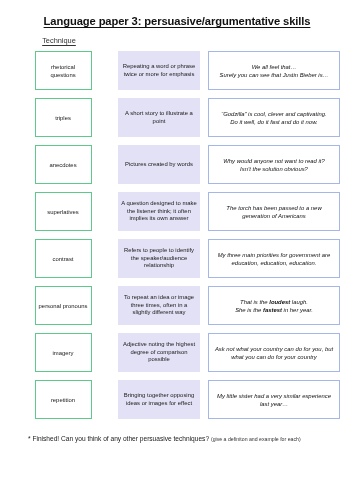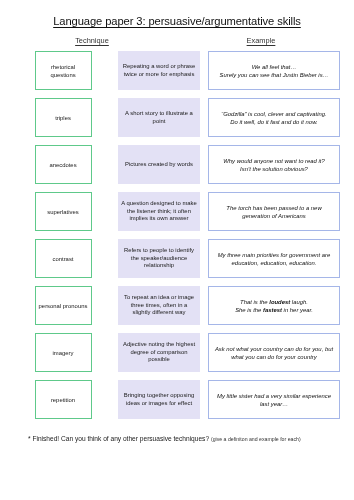--- a/index.html
+++ b/index.html
@@ -16,42 +16,41 @@
   }
   .page {
     position: relative;
     width: 354px;
     height: 500px;
     box-sizing: border-box;
   }
   .title {
     text-align: center;
     font-size: 11.2px;
-    font-weight: 400;
+    font-weight: 700;
     color: #111111;
     text-decoration: underline;
     text-underline-offset: 2px;
     margin: 0;
     padding: 15px 8px 0 8px;
     letter-spacing: -0.1px;
     white-space: nowrap;
   }
   .headers {
     display: flex;
     margin-top: 9px;
     padding: 0;
   }
 
   .hdr {
     text-align: center;
     font-size: 7.4px;
     color: #333333;
     text-decoration: underline;
     text-underline-offset: 1.5px;
-    margin-left: 33px;
   }
   .hdr-tech { width: 118px; }
   .hdr-desc { width: 82px; }
   .hdr-ex { width: 154px; }
 
   .rows {
     margin-top: 6px;
   }
   .row {
     display: flex;
@@ -139,21 +138,20 @@
 </style>
 </head>
 <body>
 
 <div class="page">
 
   <h1 class="title">Language paper 3: persuasive/argumentative skills</h1>
 
   <div class="headers">
     <div class="hdr hdr-tech">Technique</div>
-    <div class="hdr hdr-ex">Example</div>
   </div>
 
   <div class="rows" id="rows-container">
       <div class="row">
         <div class="cell-tech">
           <div class="tech-box">rhetorical questions</div>
         </div>
         <div class="cell-desc">
           <div class="desc-box">Repeating a word or phrase twice or more for emphasis</div>
         </div>

